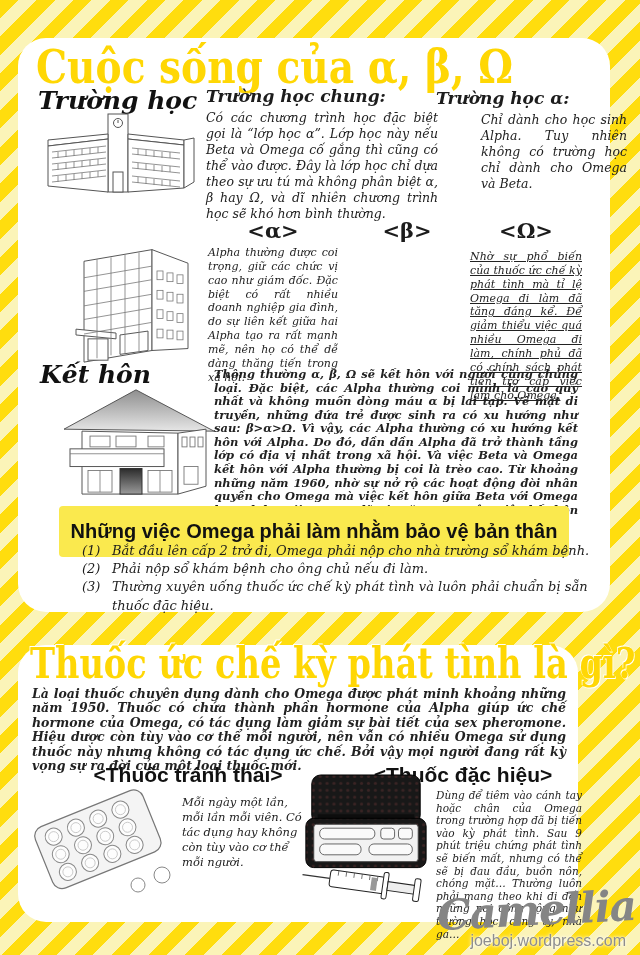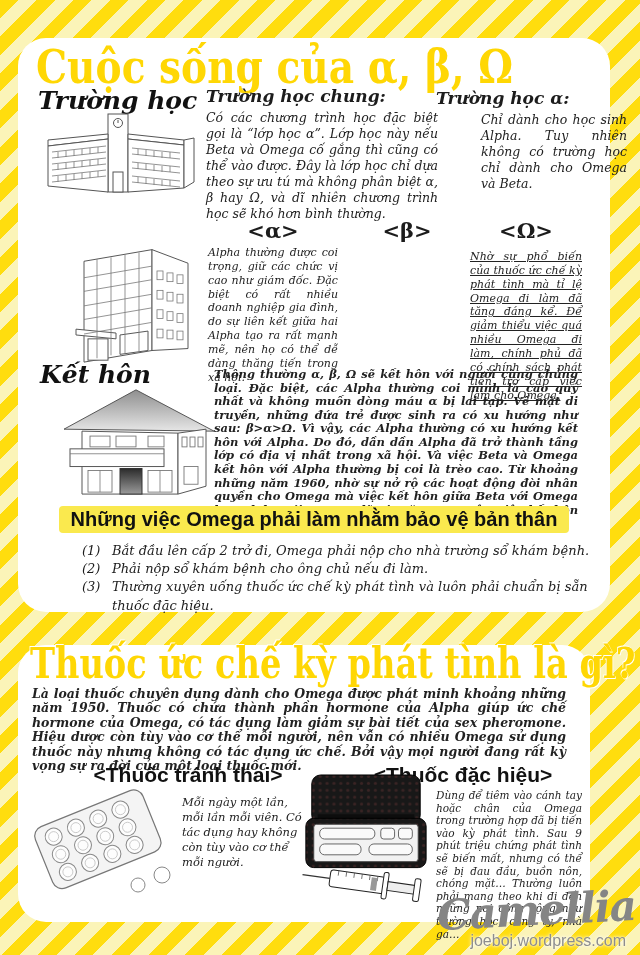--- a/index.html
+++ b/index.html
@@ -3,21 +3,21 @@
 <meta charset="utf-8">
 <style>
   html,body{margin:0;padding:0;}
   .page{
     position:relative;width:640px;height:955px;overflow:hidden;
     background:repeating-linear-gradient(135deg,#ffdd0e 0 13px,#fbf4b8 13px 26px);
     font-family:"DejaVu Serif", serif;color:#1c1c1c;
   }
   .panel{position:absolute;background:#fff;border-radius:28px;}
   #panel1{left:18px;top:38px;width:592px;height:574px;}
-  #panel2{left:18px;top:645px;width:560px;height:277px;padding-left:12px;}
+  #panel2{left:18px;top:645px;width:560px;height:277px;}
 
   .big-title{
     position:absolute;font-weight:bold;color:#ffd704;white-space:nowrap;
     transform-origin:left top;
     text-shadow:1px 1px 0 #fff,-1px -1px 0 #fff;
     font-family:"DejaVu Serif", serif;
   }
   #title1{left:18px;top:2px;font-size:46px;transform:scaleX(.85);}
   #title2{left:12px;top:-6px;font-size:42px;transform:scaleX(.80);}
 
@@ -27,21 +27,21 @@
   .txt{position:absolute;font-style:italic;font-size:12.5px;line-height:1.28;text-align:justify;color:#222;}
   .txt.small{font-size:11px;line-height:1.26;}
 
   #marriage-body{font-size:11.5px;line-height:1.18;font-weight:bold;}
   #intro-body{font-size:12.5px;line-height:1.15;font-weight:bold;}
   #inj-body{font-size:10.5px;line-height:1.2;}
   #pill-body{font-size:11.5px;line-height:1.3;text-align:left;}
 
   #protect-wrap{position:absolute;left:0;right:0;top:468px;text-align:center;}
   #protect-heading{
-    display:inline-block;background:#fae94e;border-radius:4px;padding:2px 12px;
+    display:inline-block;background:#fae94e;border-radius:4px;padding:14px 12px;
     font-family:"Liberation Sans", sans-serif;font-weight:bold;font-size:20px;color:#111;
   }
   #protect-list{position:absolute;left:64px;top:504px;right:20px;font-style:italic;font-size:13px;line-height:1.4;}
   .protect-item{display:flex;}
   .protect-num{width:30px;flex:none;}
 
   .drug-h{
     position:absolute;text-align:center;font-family:"Liberation Sans", sans-serif;
     font-weight:bold;font-size:21px;color:#111;white-space:nowrap;
   }

